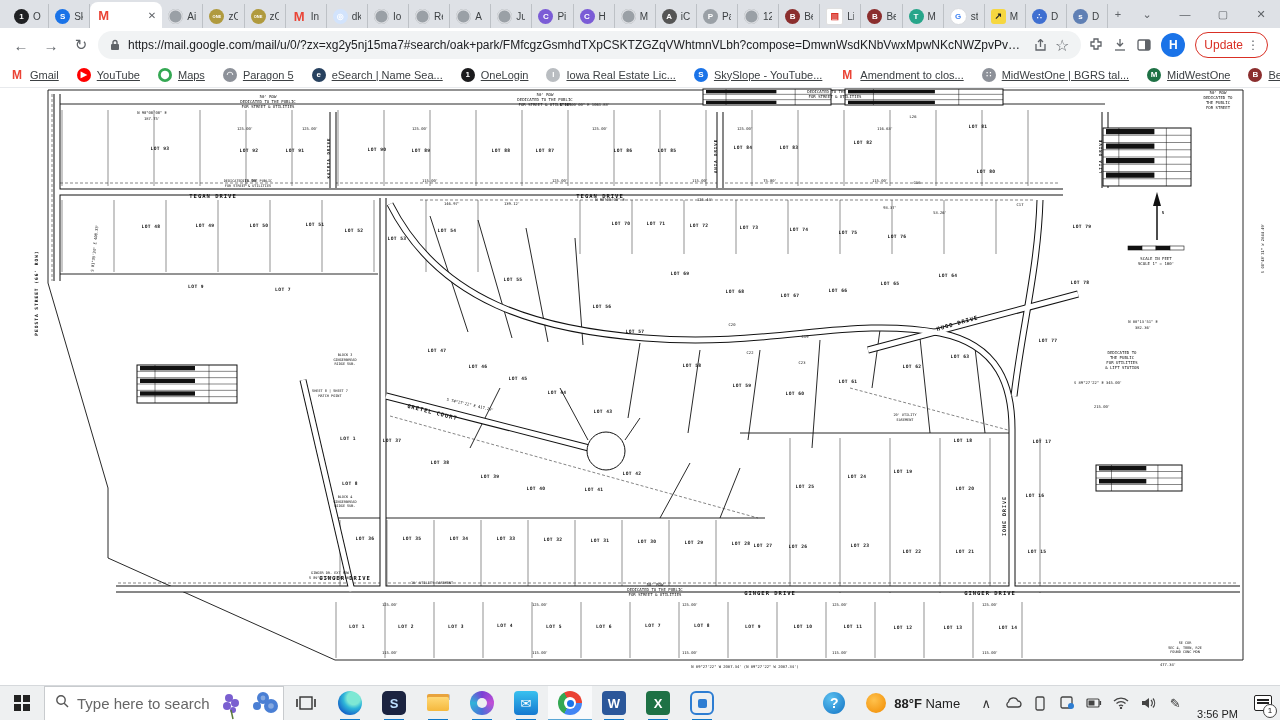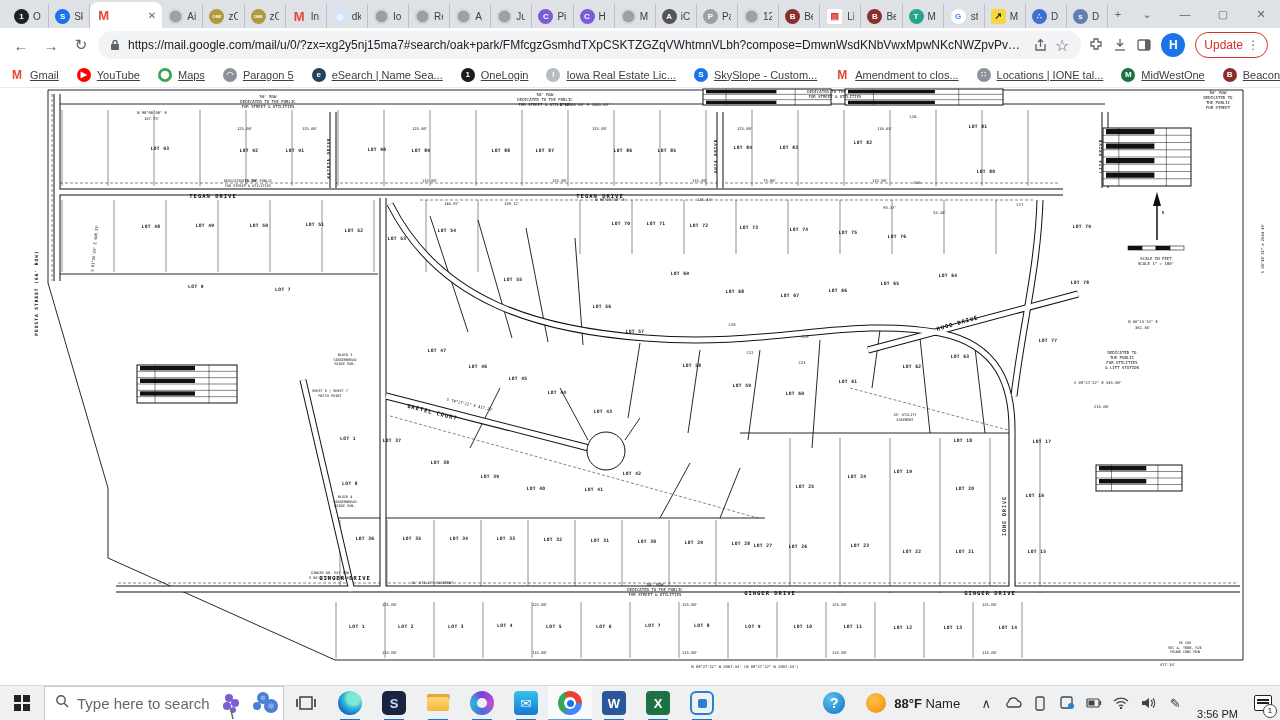--- a/index.html
+++ b/index.html
@@ -304,29 +304,29 @@
         <span class="bk">
           <span class="fav" style="background: rgb(27, 27, 29); border-radius: 50%;">1</span>
           <span class="bl">OneLogin</span>
         </span>
         <span class="bk">
           <span class="fav" style="background: rgb(185, 189, 193); border-radius: 50%;">I</span>
           <span class="bl">Iowa Real Estate Lic...</span>
         </span>
         <span class="bk">
           <span class="fav" style="background: rgb(26, 115, 232); border-radius: 50%;">S</span>
-          <span class="bl">SkySlope - Custom...</span>
+          <span class="bl">SkySlope - YouTube...</span>
         </span>
         <span class="bk">
           <span class="fav" style="color: rgb(234, 67, 53); font-size: 12px;">M</span>
           <span class="bl">Amendment to clos...</span>
         </span>
         <span class="bk">
           <span class="fav" style="background: rgb(141, 145, 153); border-radius: 50%;">∷</span>
-          <span class="bl">Locations | IONE tal...</span>
+          <span class="bl">MidWestOne | BGRS tal...</span>
         </span>
         <span class="bk">
           <span class="fav" style="background: rgb(30, 113, 69); border-radius: 50%;">M</span>
           <span class="bl">MidWestOne</span>
         </span>
         <span class="bk">
           <span class="fav" style="background: rgb(139, 46, 46); border-radius: 50%;">B</span>
           <span class="bl">Beacon</span>
         </span>
       </span>

